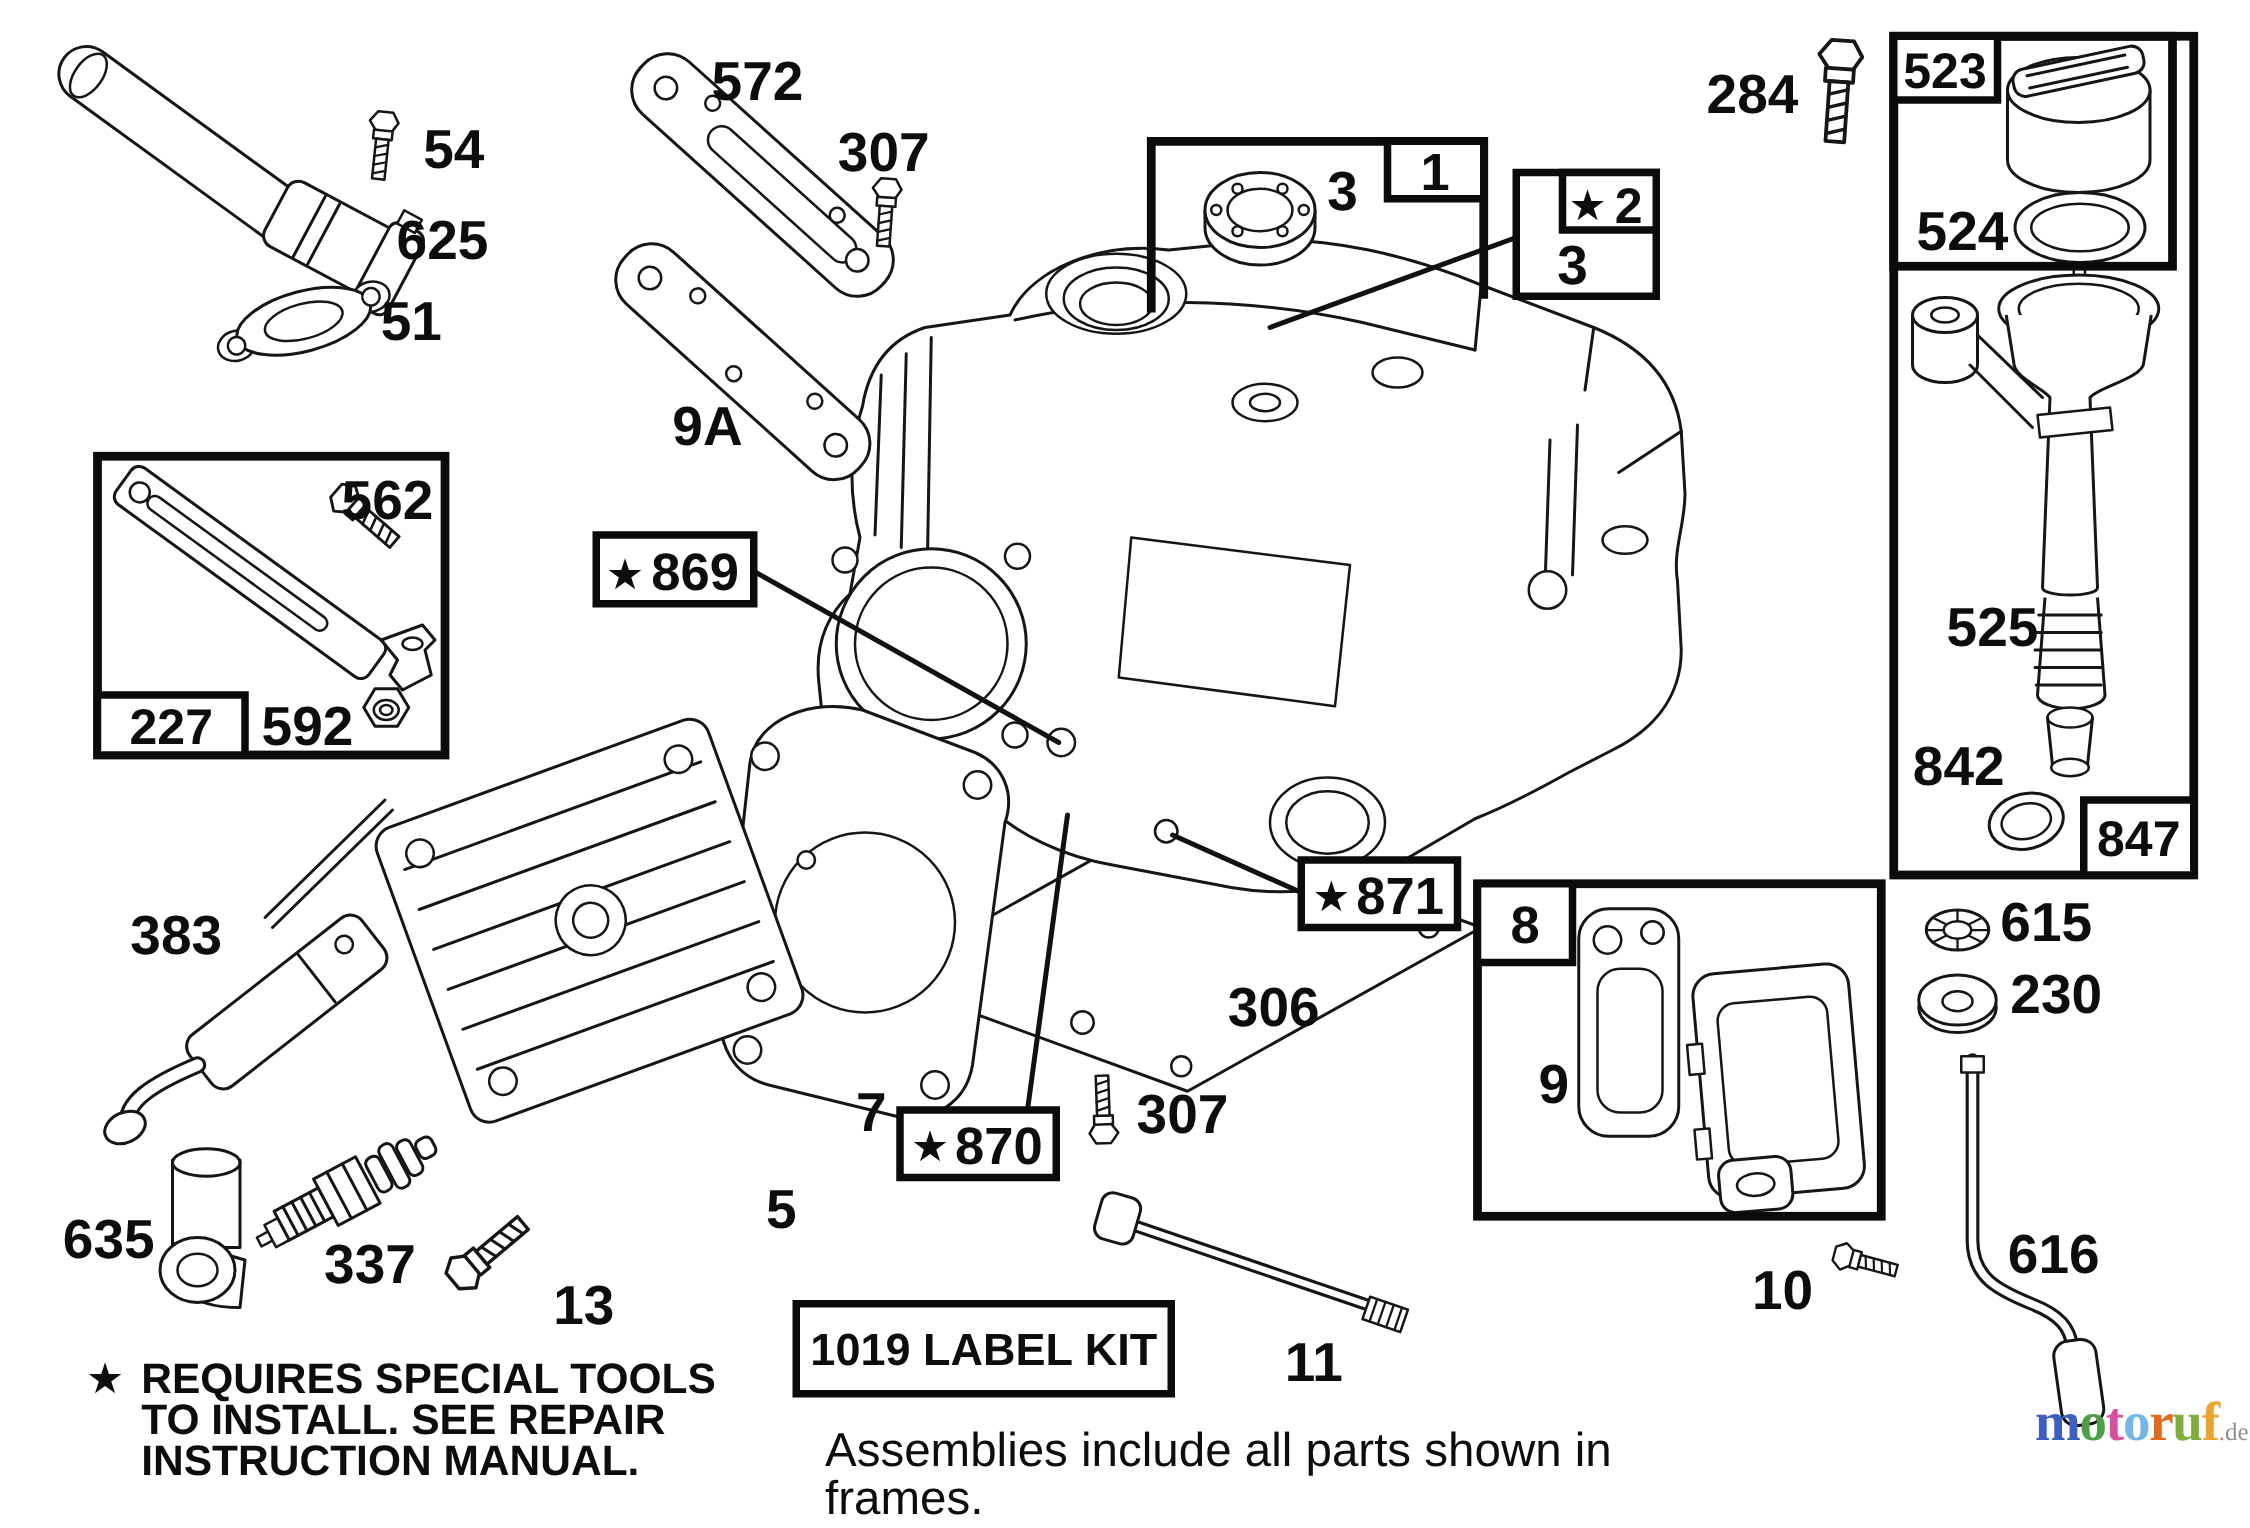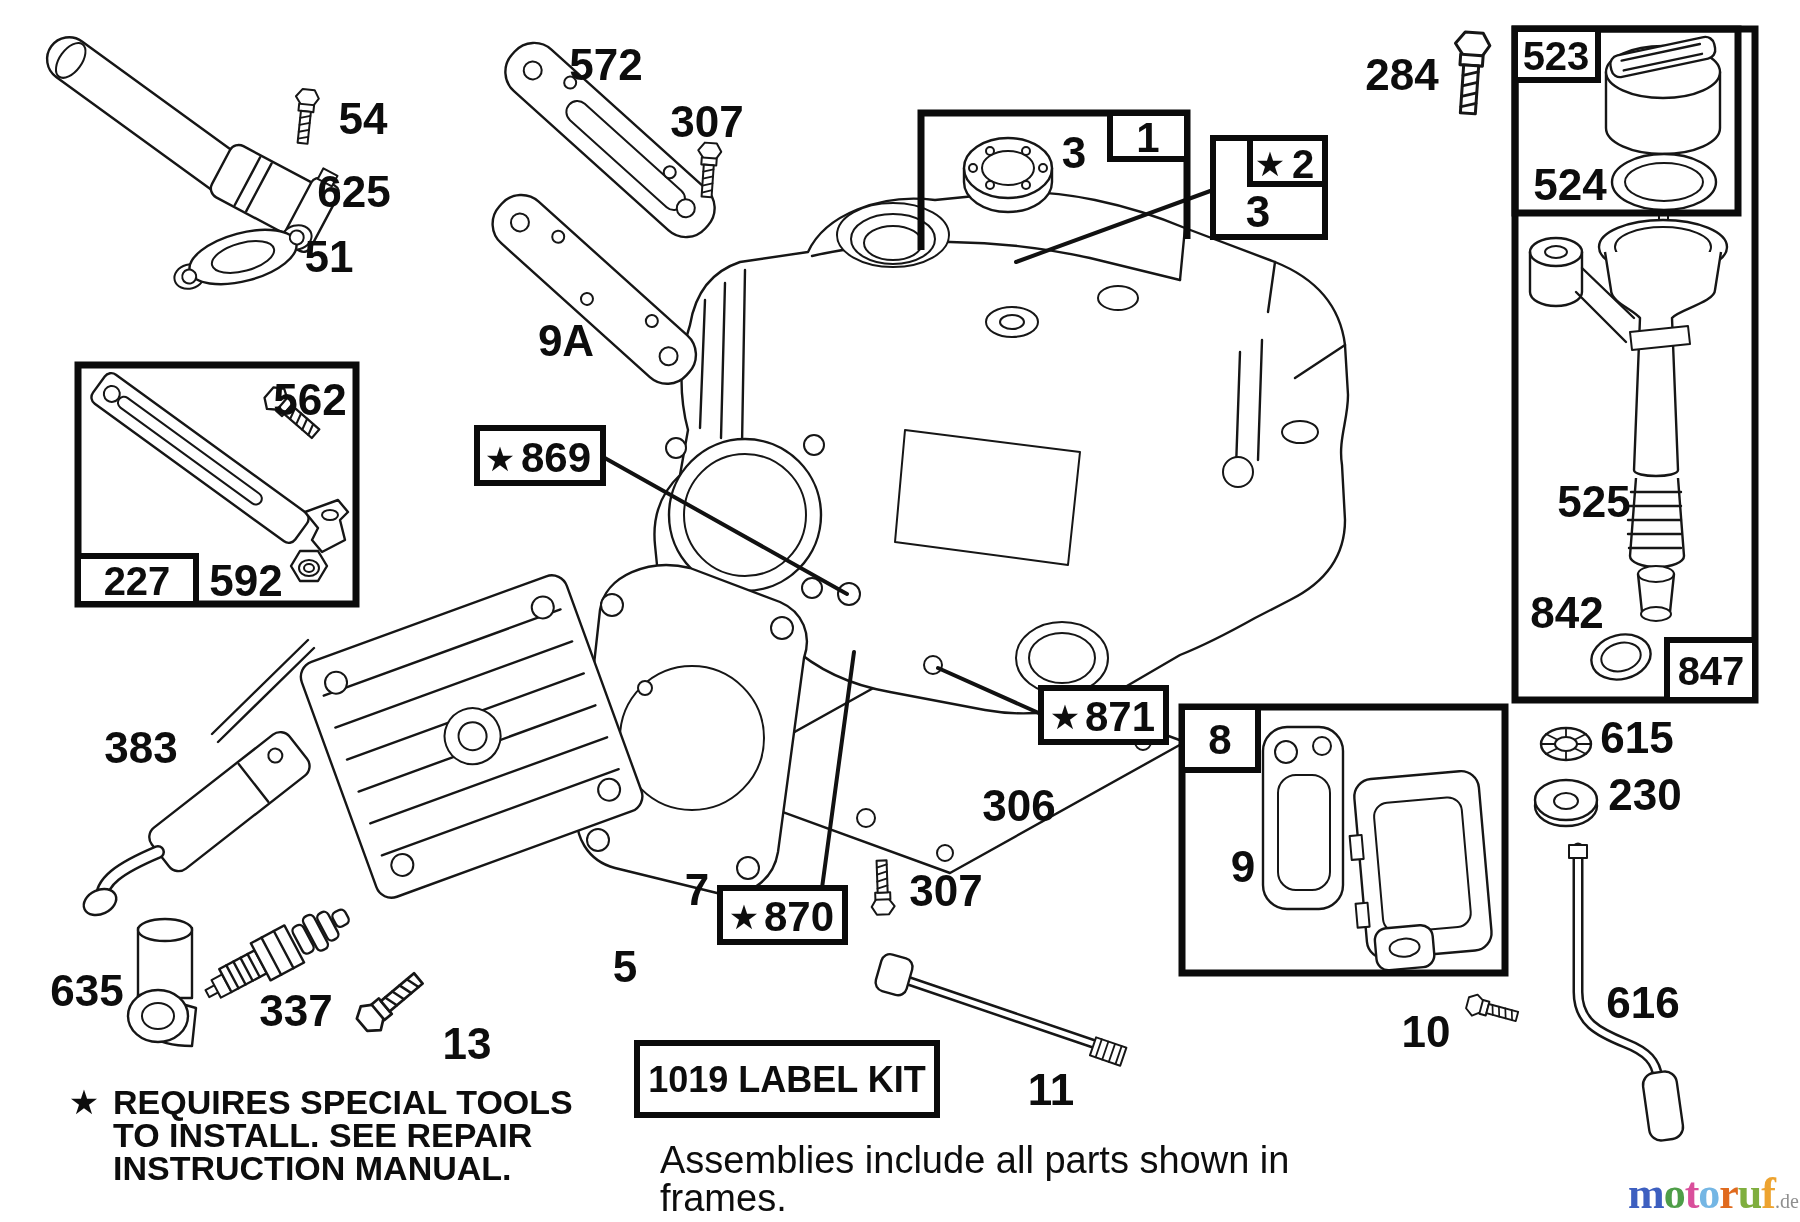--- a/index.html
+++ b/index.html
@@ -17,21 +17,21 @@
   .mid{text-anchor:middle;}
   .boxnum{font-size:42px;}
   .boxnum40{font-size:40px;}
   .star{font-size:34px;}
   .note{font-family:"Liberation Sans","DejaVu Sans",sans-serif;font-weight:bold;
         font-size:34px;fill:#0d0d0d;}
   .foot{font-family:"Liberation Sans","DejaVu Sans",sans-serif;font-weight:normal;
         font-size:38px;fill:#0d0d0d;}
   .kit{font-family:"Liberation Sans","DejaVu Sans",sans-serif;font-weight:bold;
        font-size:36px;fill:#0d0d0d;text-anchor:middle;}
-  .logo{position:absolute;left:1628px;top:1168px;width:170px;height:52px;
+  .logo{position:absolute;left:1628px;top:1112px;width:170px;height:52px;
         font-family:"Liberation Serif","DejaVu Serif",serif;font-weight:bold;
         font-size:44px;letter-spacing:-1px;white-space:nowrap;text-align:right;}
   .logo .suffix{font-size:20px;font-weight:normal;color:#8f8f8f;letter-spacing:0;}
 </style>
 </head>
 <body>
 
 <div class="stage">
 <svg width="1800" height="1222" viewBox="0 0 1800 1222">
 

